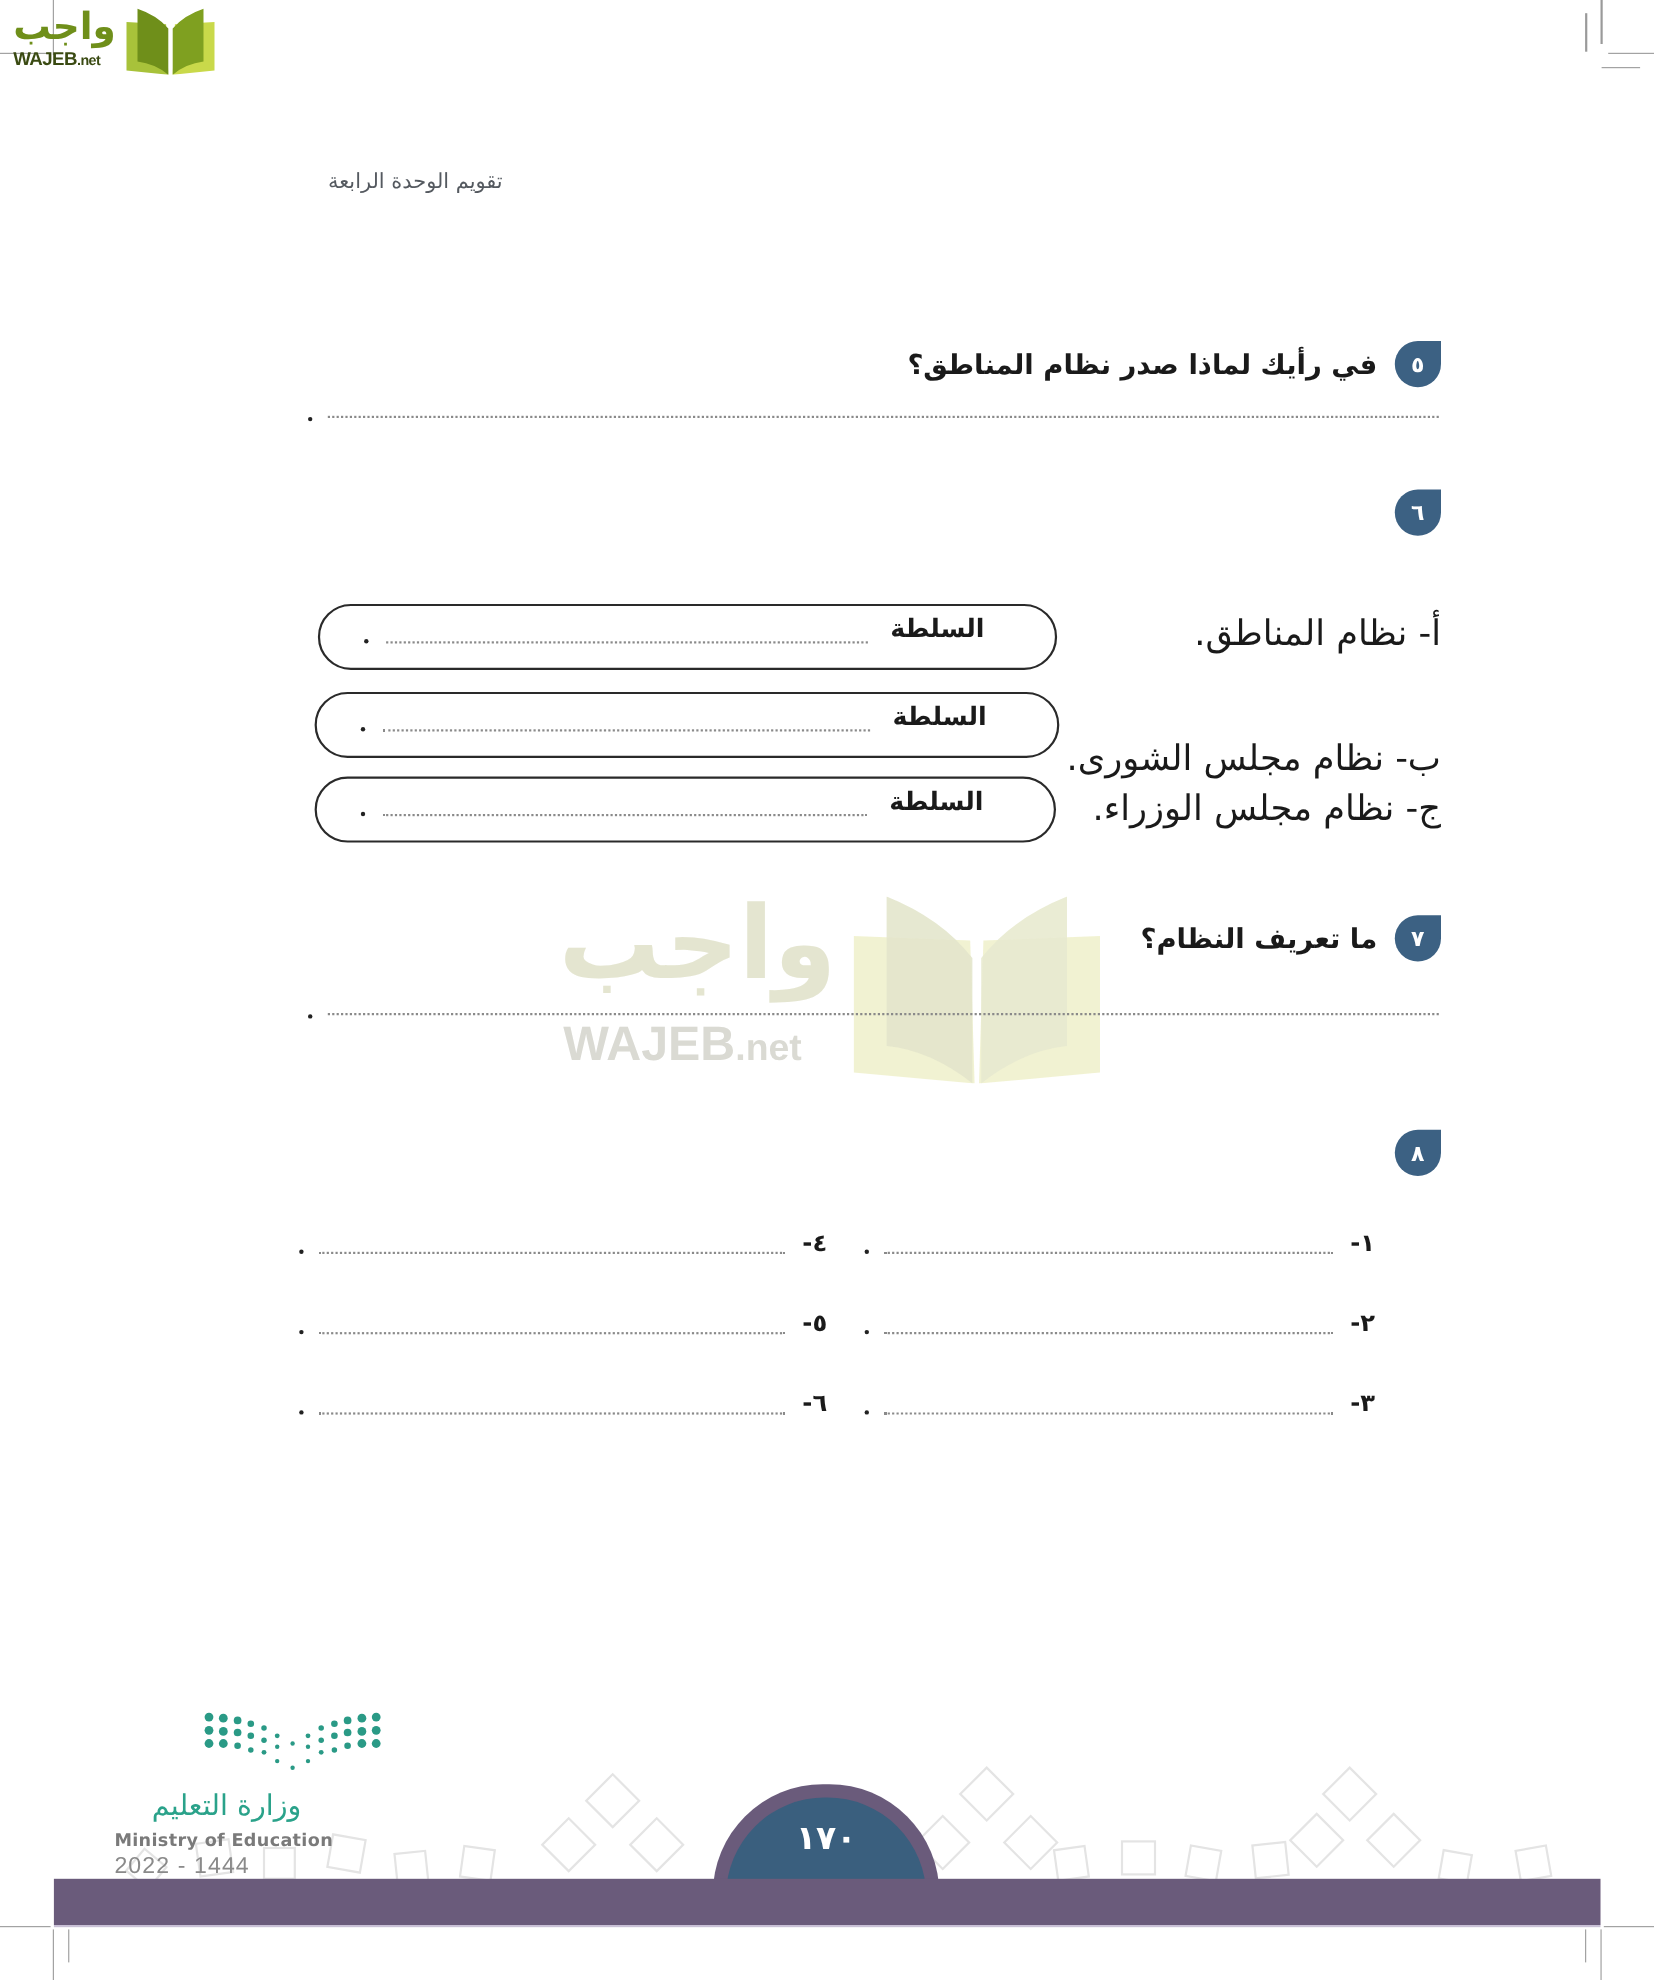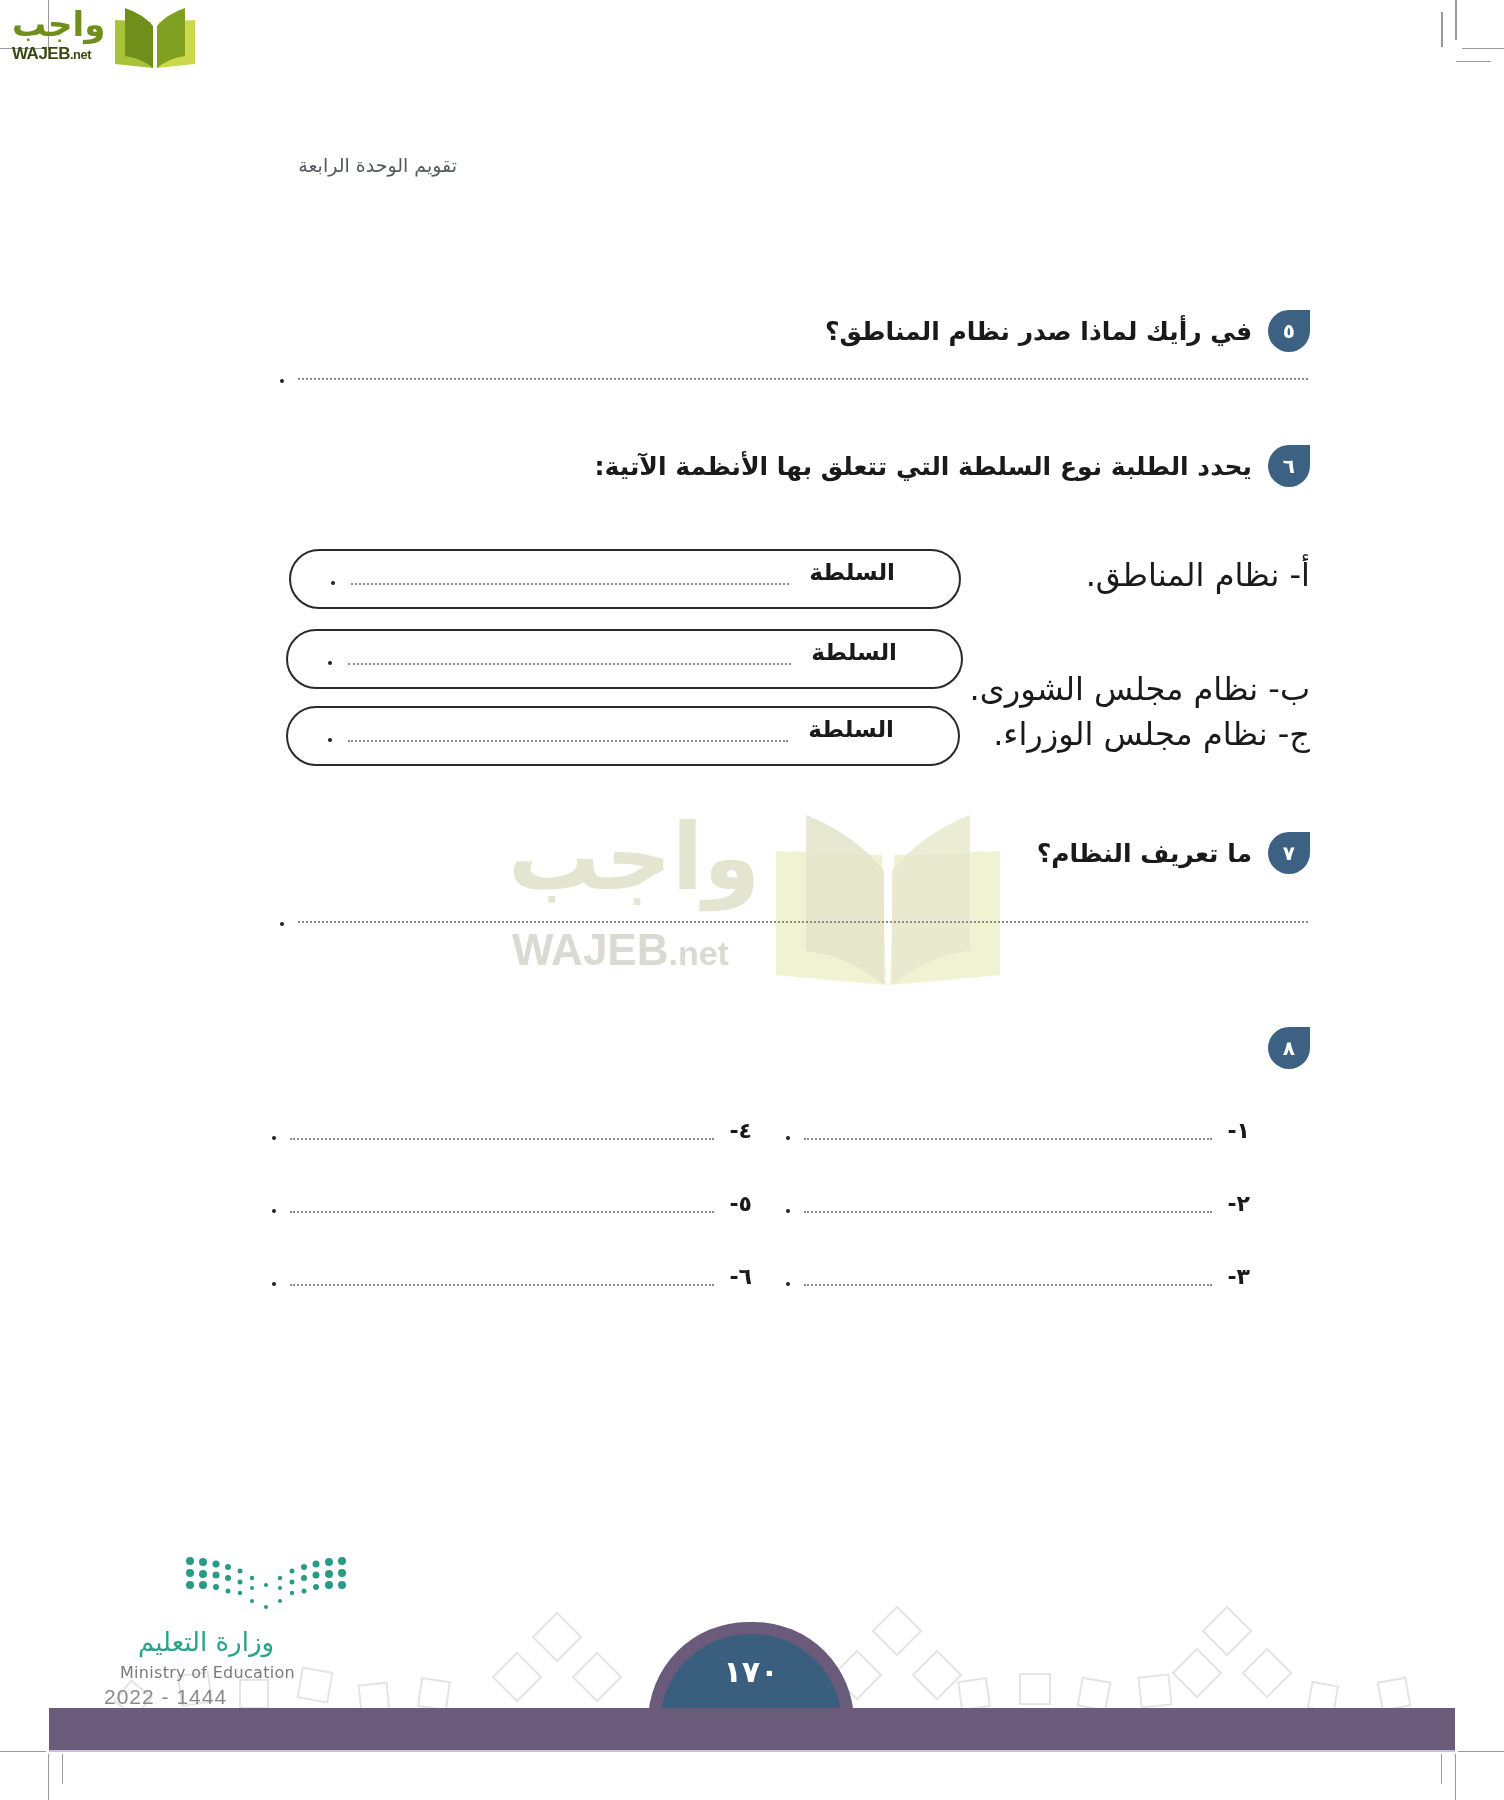--- a/index.html
+++ b/index.html
@@ -73,21 +73,21 @@
   }
   .page-dome-inner {
     left: 660px; top: 1634px; width: 182px; height: 90px;
     background: #3a5f7e; border-radius: 91px 91px 0 0;
   }
   .page-num { left: 650px; top: 1654px; width: 202px; text-align: center; color: #fff; font-size: 30px; font-weight: bold; }
 
   .moe { left: 100px; top: 1555px; width: 260px; height: 160px; }
   .moe .dots { position: absolute; left: 84px; top: 0; }
   .moe .ar { position: absolute; left: 4px; top: 72px; font-size: 26px; color: #2aa28a; direction: rtl; width: 170px; text-align: right; }
-  .moe .en { position: absolute; left: 20px; top: 108px; font-size: 16px; color: #7a7a7a; font-family: "DejaVu Sans", sans-serif; letter-spacing: 0.3px; }
+  .moe .en { position: absolute; left: 4px; top: 108px; font-size: 16px; color: #7a7a7a; font-family: "DejaVu Sans", sans-serif; letter-spacing: 0.3px; font-weight: bold; }
   .moe .year { position: absolute; left: 4px; top: 130px; font-size: 21px; color: #8a8a8a; font-family: Liberation Sans, sans-serif; letter-spacing: 1px; }
 
   .deco { left: 60px; top: 1600px; width: 1400px; height: 110px; }
 </style>
 </head>
 <body>
 
 <div class="crop" style="left:48px;top:0;width:1px;height:50px;"></div>
 <div class="crop" style="left:0;top:48px;width:46px;height:1px;"></div>
 <div class="crop" style="left:1441px;top:12px;width:2px;height:35px;"></div>
@@ -120,21 +120,20 @@
     </div>
   <div class="q-text">في رأيك لماذا صدر نظام المناطق؟</div>
 </div>
 <div class="dot" style="left:280px;top:379px;"></div>
 <div class="dotline" style="left:298px;width:1010px;top:378px;"></div>
 
 <div class="q" style="top:445px;">
   <div class="badge">
       <span>٦</span>
     </div>
-  <div class="q-text">يحدد الطلبة نوع السلطة التي تتعلق بها الأنظمة الآتية:</div>
 </div>
 
 <div class="auth-label" style="top:556px;">أ- نظام المناطق.</div>
 <div class="auth-box" style="left:289px;width:668px;top:549px;">
   <span class="word">السلطة</span>
   <span class="line"></span>
   <span class="end-dot"></span>
 </div>
 
 <div class="auth-label" style="top:637px;margin-top:33px;">ب- نظام مجلس الشورى.</div>

